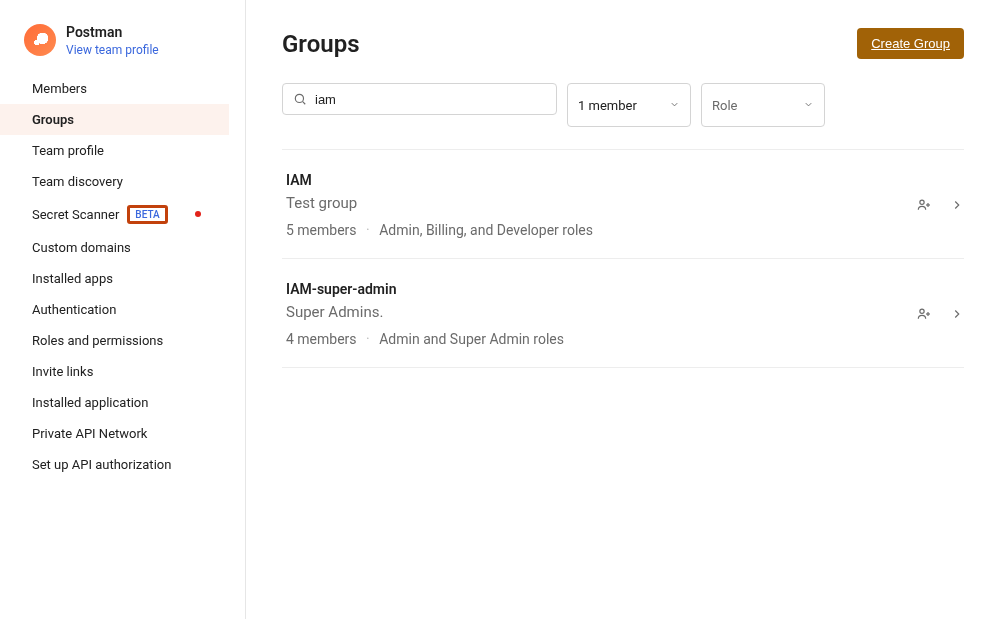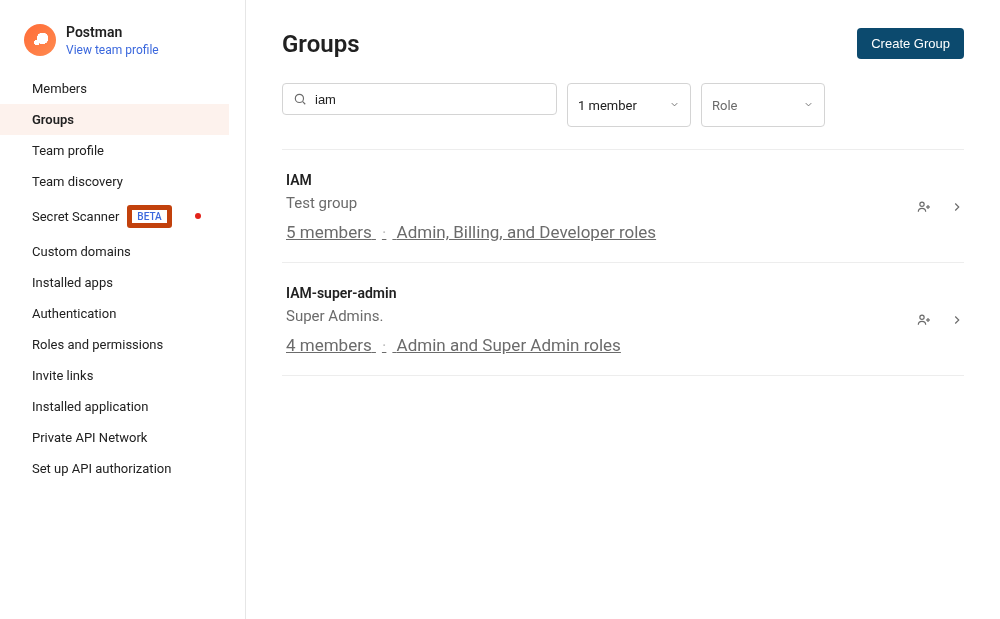--- a/index.html
+++ b/index.html
@@ -50,42 +50,43 @@
     color: #212121;
     cursor: pointer;
     display:flex; align-items:center;
     position:relative;
   }
   .nav-item.active {
     background: #fdf2ed;
     font-weight: 600;
   }
   .beta-badge {
-    border: 5px solid #c2410c;
+    border: 3px solid #c2410c;
     color: #3b68dd;
     font-size: 10px;
     padding: 1px 5px;
     border-radius: 3px;
     margin-left: 8px;
     font-weight:500;
   }
   .red-dot {
     width: 6px; height: 6px; background: #e2231a; border-radius: 50%;
     position:absolute; right:28px; top:50%; transform:translateY(-50%);
   }
 
   
   .main { flex: 1; padding: 28px 36px 0 36px; }
   .title-row { display: flex; align-items: center; margin-bottom: 24px; }
   .page-title { font-size: 24px; font-weight: 600; flex:1; }
   .create-btn {
-    background: #0c4a6e; color: #fff;
+    background: #a16207; color: #fff;
     border: none; border-radius: 4px;
     padding: 8px 14px; font-size: 13px; font-weight: 500;
     cursor: pointer;
+    text-decoration: underline;
   }
   .filters { display:flex; gap:10px; margin-bottom: 22px; }
   .search-wrap {
     width: 275px; border:1px solid #d4d4d4; border-radius:4px;
     display:flex; align-items:center; padding: 0 10px; height:32px;
   }
   .search-wrap svg { flex-shrink:0; }
   .search-input {
     border:none; outline:none; font-size:13px; width:100%;
     margin-left:8px; color:#212121; background:transparent;
@@ -102,21 +103,21 @@
   .divider { height:1px; background:#ededed; }
 
   .group-item {
     padding: 22px 0 20px 4px;
     border-bottom:1px solid #ededed;
     display:flex; align-items:center; gap:12px;
   }
   .group-info { flex:1; }
   .group-name { font-weight:600; font-size:14px; margin-bottom:6px; }
   .group-desc { color:#6b6b6b; font-size:15px; margin-bottom:10px; }
-  .group-meta { color:#6b6b6b; font-size:17px;text-decoration:underline; }
+  .group-meta { color:#6b6b6b; font-size:14px; }
   .sep { color:#bdbdbd; margin: 0 6px; }
   .row-actions { display:flex; align-items:center; gap:18px; color:#6b6b6b; }
   .icon-btn { cursor:pointer; display:inline-flex; }
 </style>
 </head>
 <body>
 
 <div class="app">
 
   <aside class="sidebar">

